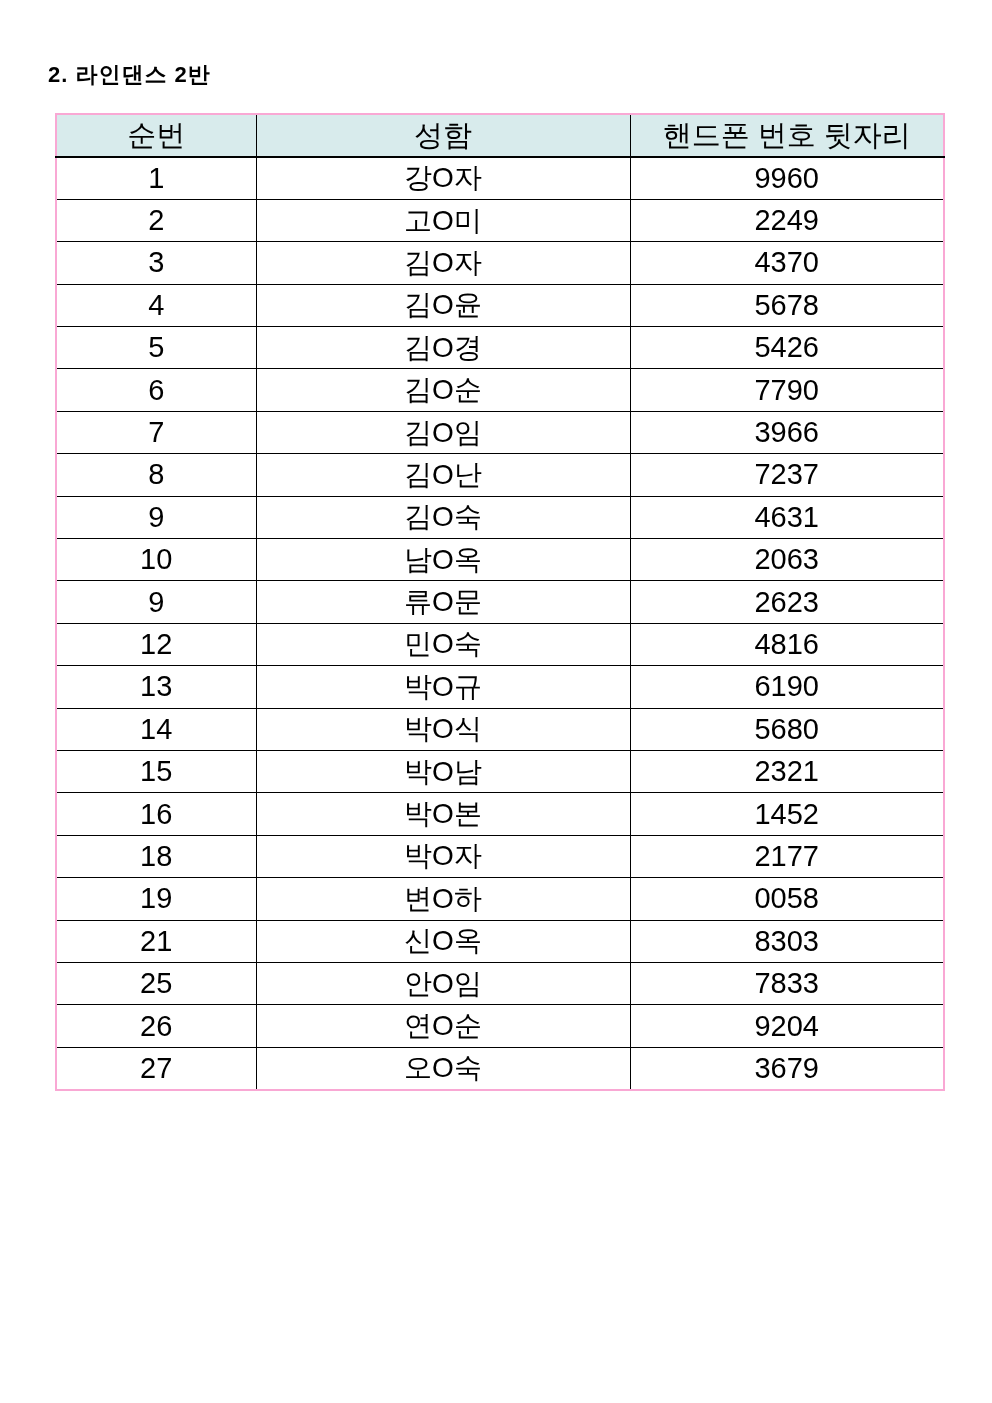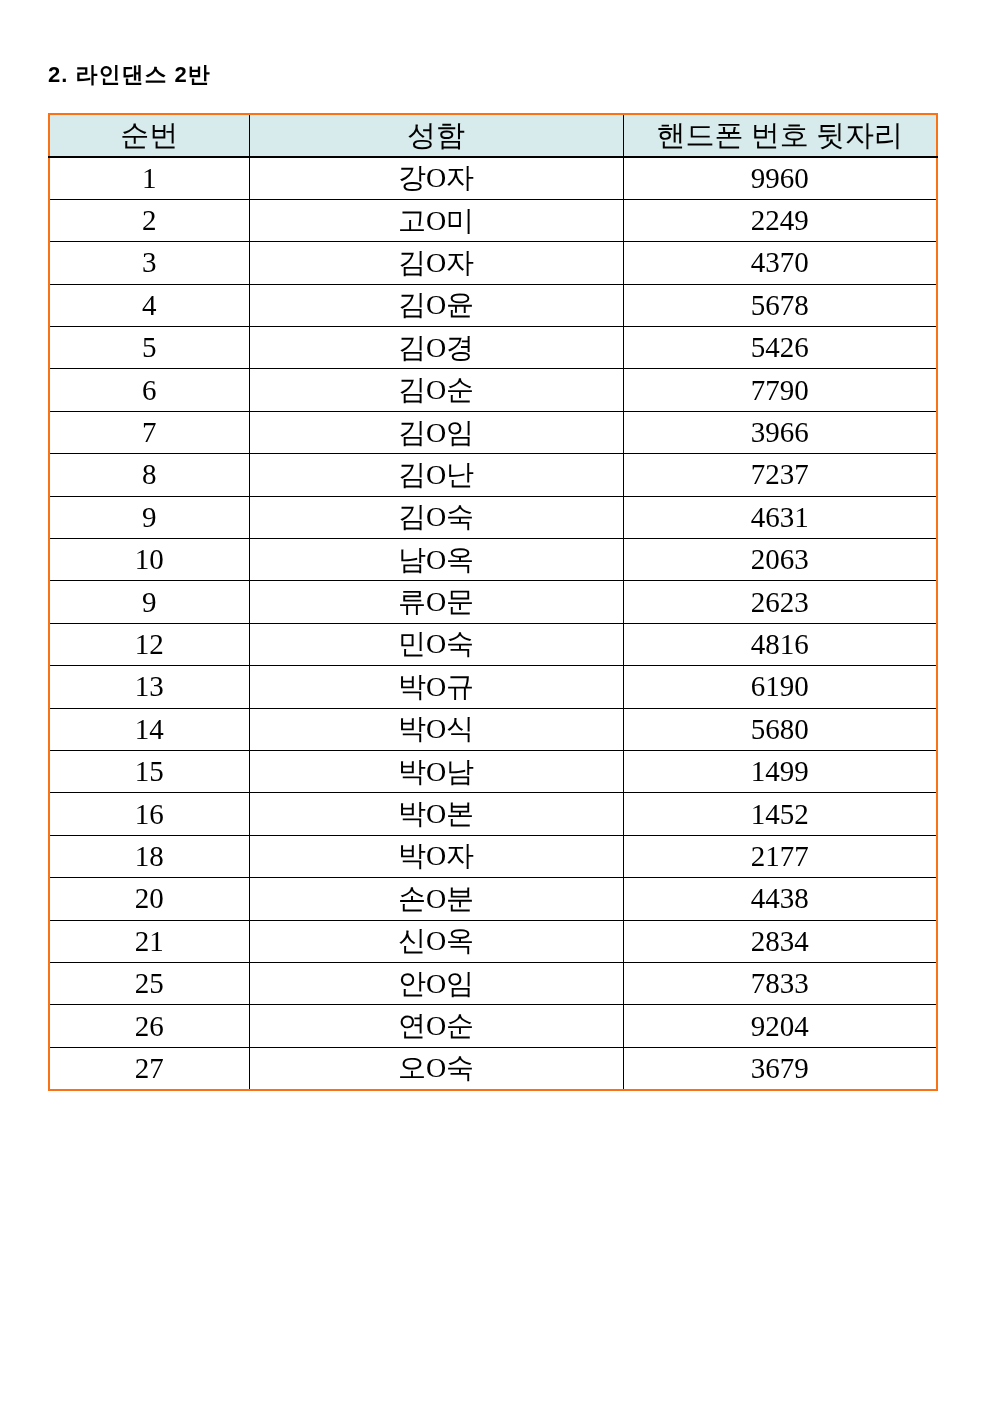--- a/index.html
+++ b/index.html
@@ -22,27 +22,26 @@
     left: 48px;
     top: 60px;
     font-size: 22px;
     font-weight: bold;
     letter-spacing: 1px;
     color: #000000;
     white-space: pre;
   }
   table.roster {
     position: absolute;
-    left: 48px;
+    left: 55px;
     top: 113px;
     width: 888px;
     border-collapse: collapse;
     table-layout: fixed;
-    border: 2px solid #f97316;
-    font-family: Liberation Serif, serif;
+    border: 2px solid #f9a8d4;
   }
   table.roster col.c-no    { width: 200px; }
   table.roster col.c-name  { width: 374px; }
   table.roster col.c-phone { width: 314px; }
   table.roster th, table.roster td {
     border: 1px solid #000000;
     text-align: center;
     vertical-align: middle;
     padding: 0;
     overflow: hidden;
@@ -151,41 +150,41 @@
           <td class="num">6190</td>
         </tr>
         <tr>
           <td class="num">14</td>
           <td>박O식</td>
           <td class="num">5680</td>
         </tr>
         <tr>
           <td class="num">15</td>
           <td>박O남</td>
-          <td class="num">1499</td>
+          <td class="num">2321</td>
         </tr>
         <tr>
           <td class="num">16</td>
           <td>박O본</td>
           <td class="num">1452</td>
         </tr>
         <tr>
           <td class="num">18</td>
           <td>박O자</td>
           <td class="num">2177</td>
         </tr>
         <tr>
-          <td class="num">20</td>
-          <td>손O분</td>
-          <td class="num">4438</td>
+          <td class="num">19</td>
+          <td>변O하</td>
+          <td class="num">0058</td>
         </tr>
         <tr>
           <td class="num">21</td>
           <td>신O옥</td>
-          <td class="num">2834</td>
+          <td class="num">8303</td>
         </tr>
         <tr>
           <td class="num">25</td>
           <td>안O임</td>
           <td class="num">7833</td>
         </tr>
         <tr>
           <td class="num">26</td>
           <td>연O순</td>
           <td class="num">9204</td>

